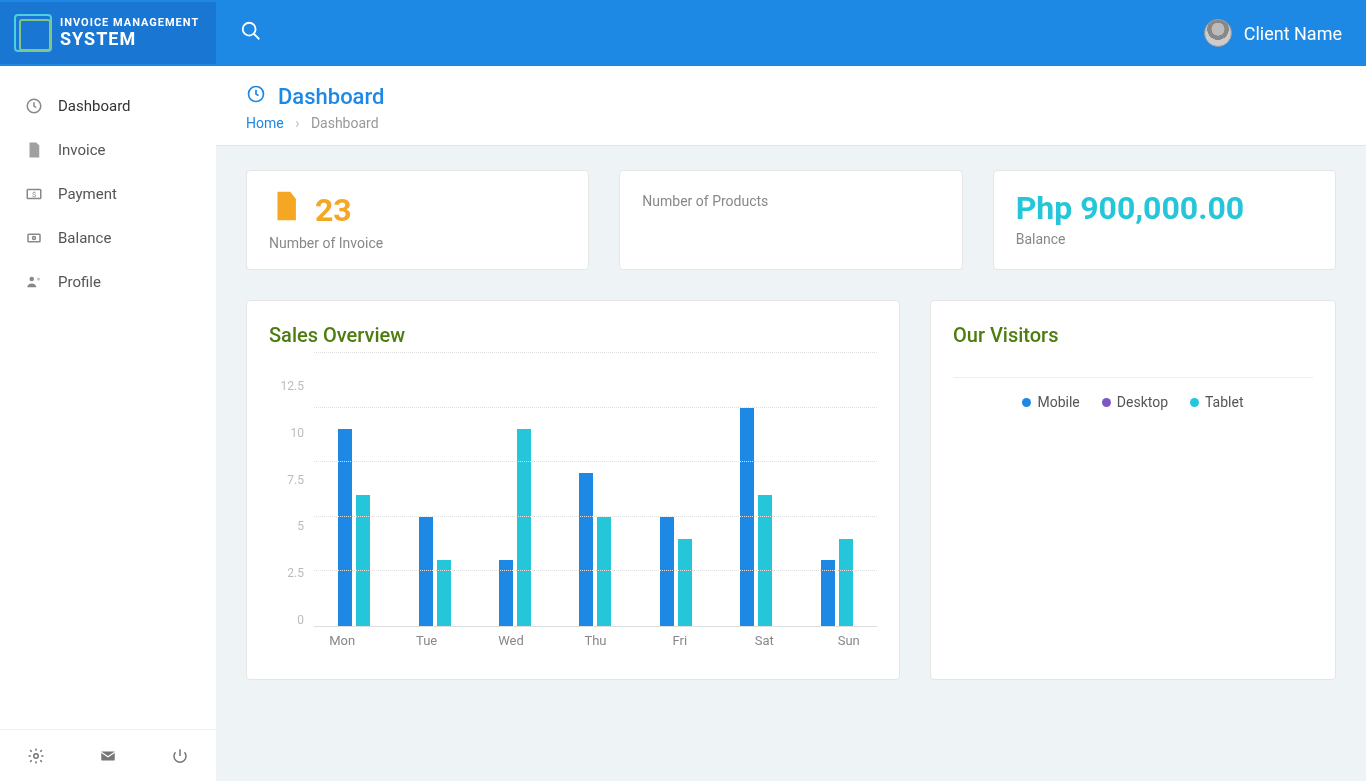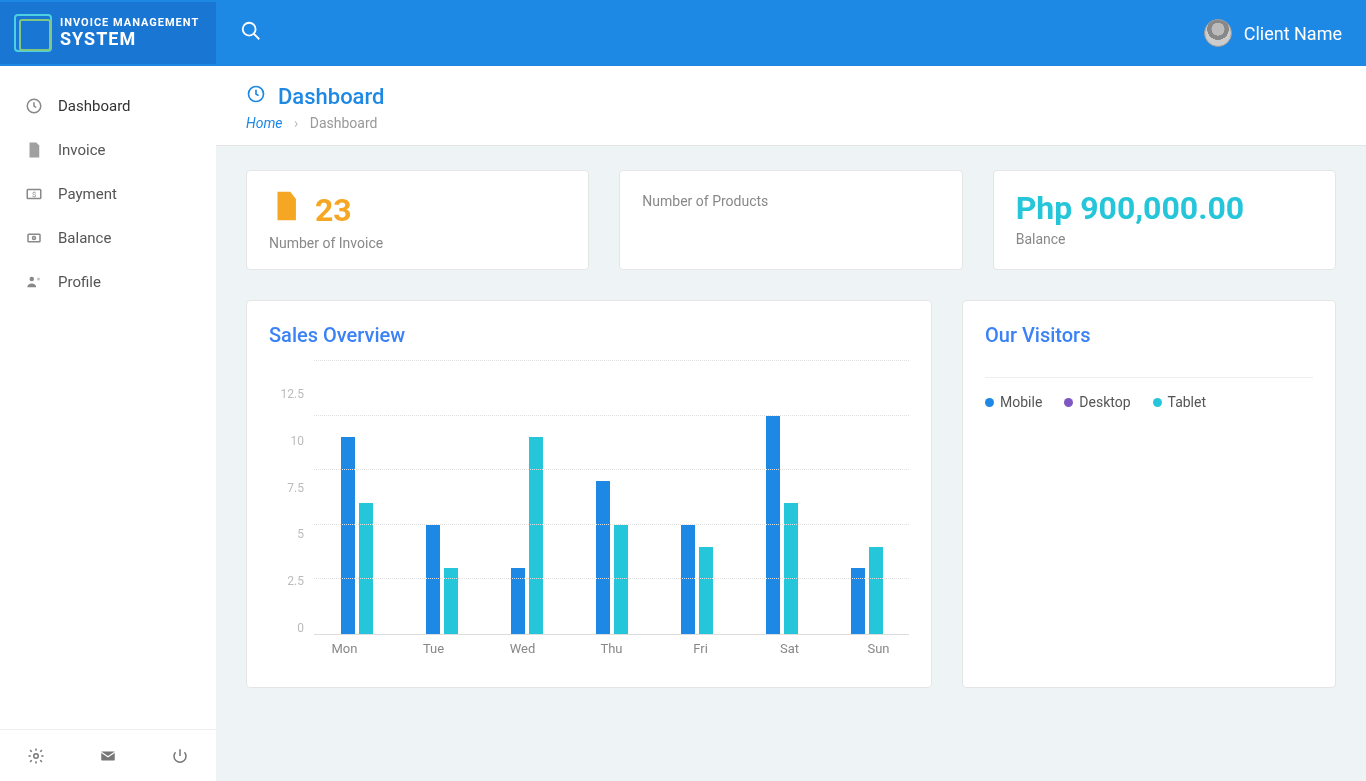--- a/index.html
+++ b/index.html
@@ -22,61 +22,61 @@
 .nav-item { display: flex; align-items: center; gap: 14px; padding: 13px 24px; color: #555; font-size: 15px; cursor: pointer; }
 .nav-item.active { color: #333; }
 .nav-icon { width: 20px; color: #888; font-size: 18px; display: flex; align-items: center; justify-content: center; }
 .sidebar-footer { height: 56px; border-top: 1px solid #eee; display: flex; align-items: center; justify-content: space-around; color: #777; }
 .sidebar-footer span { cursor: pointer; font-size: 18px; }
 
 .main { flex: 1; overflow: auto; }
 .page-head { background: #fff; padding: 18px 30px 14px; border-bottom: 1px solid #e5e5e5; }
 .page-title-row { display: flex; align-items: center; gap: 12px; color: #1e88e5; font-size: 22px; font-weight: 500; }
 .breadcrumb { margin-top: 6px; font-size: 14px; color: #999; }
-.breadcrumb a { color: #1e88e5; text-decoration: none; font-style: italic; }
+.breadcrumb a { color: #1e88e5; text-decoration: none; }
 .breadcrumb .sep { margin: 0 8px; color: #bbb; }
 
 .content { padding: 24px 30px; }
 .cards-row { display: flex; gap: 30px; margin-bottom: 30px; }
 .card { background: #fff; border: 1px solid #e5e5e5; border-radius: 4px; padding: 18px 22px; flex: 1; }
 .stat-row { display: flex; align-items: center; gap: 12px; }
 .stat-icon { font-size: 34px; }
 .stat-icon.orange { color: #f5a623; }
 .stat-icon.blue { color: #1e88e5; }
 .stat-value { font-size: 32px; font-weight: 700; }
 .stat-value.orange { color: #f5a623; }
 .stat-value.blue { color: #1e88e5; }
 .stat-value.teal { color: #26c6da; }
 .stat-label { color: #888; font-size: 14px; margin-top: 4px; }
 
 .charts-row { display: flex; gap: 30px; }
 .chart-card { background: #fff; border: 1px solid #e5e5e5; border-radius: 4px; padding: 22px; }
 .chart-card.wide { flex: 1; }
-.chart-card.narrow { width: 374px; }
-.chart-title { font-size: 20px; color: #3b82f6; font-weight: 500; margin-bottom: 8px; }
+.chart-card.narrow { width: 406px; }
+.chart-title { font-size: 20px; color: #4d7c0f; font-weight: 500; margin-bottom: 0; }
 .chart-sub { font-size: 13px; color: #999; margin-bottom: 10px; }
 
 .bar-chart { position: relative; height: 310px; padding-left: 40px; }
 .y-axis { position: absolute; left: 0; top: 0; bottom: 30px; width: 35px; display: flex; flex-direction: column-reverse; justify-content: space-between; }
 .y-tick { font-size: 12px; color: #bbb; text-align: right; margin-top: 32px; }
 .plot { position: absolute; left: 45px; right: 0; top: 6px; bottom: 30px; border-bottom: 1px solid #ddd; }
 .grid-line { position: absolute; left: 0; right: 0; border-top: 1px dotted #e0e0e0; }
 .bars-area { position: absolute; left: 0; right: 0; bottom: 0; top: 0; display: flex; }
 .bar-group { flex: 1; display: flex; align-items: flex-end; justify-content: center; gap: 4px; }
 .bar { width: 14px; }
 .bar.s1 { background: #1e88e5; }
 .bar.s2 { background: #26c6da; }
 .x-labels { position: absolute; left: 45px; right: 0; bottom: 0; height: 24px; display: flex; gap: 28px; }
 .x-label { flex: 1; text-align: center; font-size: 13px; color: #888; }
 
 .donut-wrap { display: flex; flex-direction: column; align-items: center; }
 .donut { position: relative; width: 210px; height: 210px; margin-top: 20px; }
 .donut svg { transform: rotate(-90deg); }
 .donut-center { position: absolute; top: 50%; left: 50%; transform: translate(-50%,-50%); color: #aaa; font-size: 15px; }
-.legend { display: flex; justify-content: flex-start; gap: 22px; margin-top: 30px; font-size: 14px; color: #555; border-top: 1px solid #eee; padding-top: 16px; }
+.legend { display: flex; justify-content: center; gap: 22px; margin-top: 30px; font-size: 14px; color: #555; border-top: 1px solid #eee; padding-top: 16px; }
 .legend-item { display: flex; align-items: center; gap: 6px; }
 .dot { width: 9px; height: 9px; border-radius: 50%; }
 .dot.blue { background: #1e88e5; }
 .dot.purple { background: #7e57c2; }
 .dot.teal { background: #26c6da; }
 
 .barcode { display: inline-flex; gap: 2px; align-items: stretch; height: 34px; }
 .barcode span { width: 2px; background: #1e88e5; }
 .barcode span:nth-child(3n) { width: 1px; }
 .barcode span:nth-child(5n) { width: 3px; }

